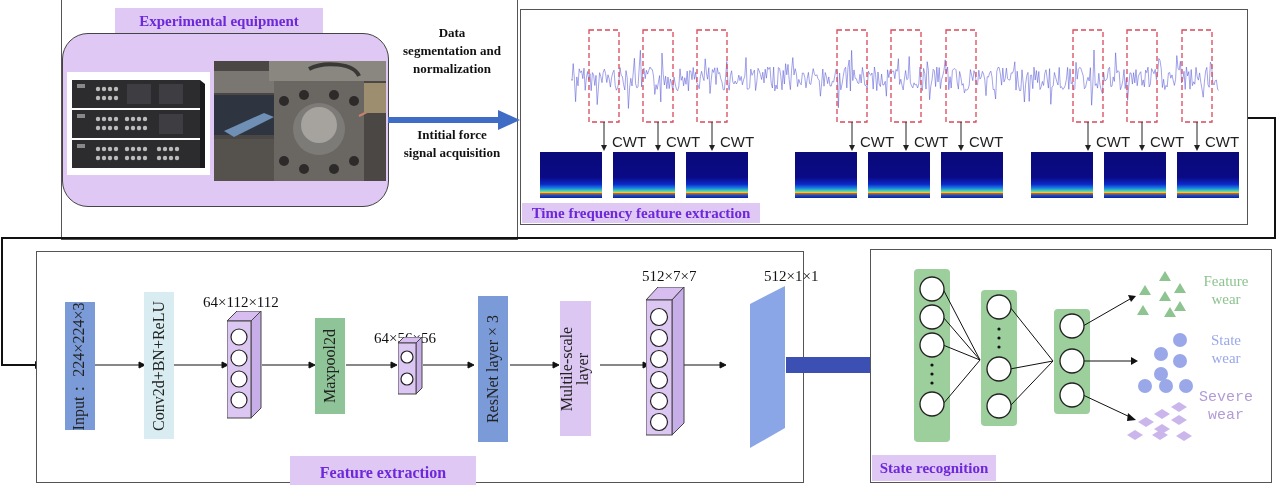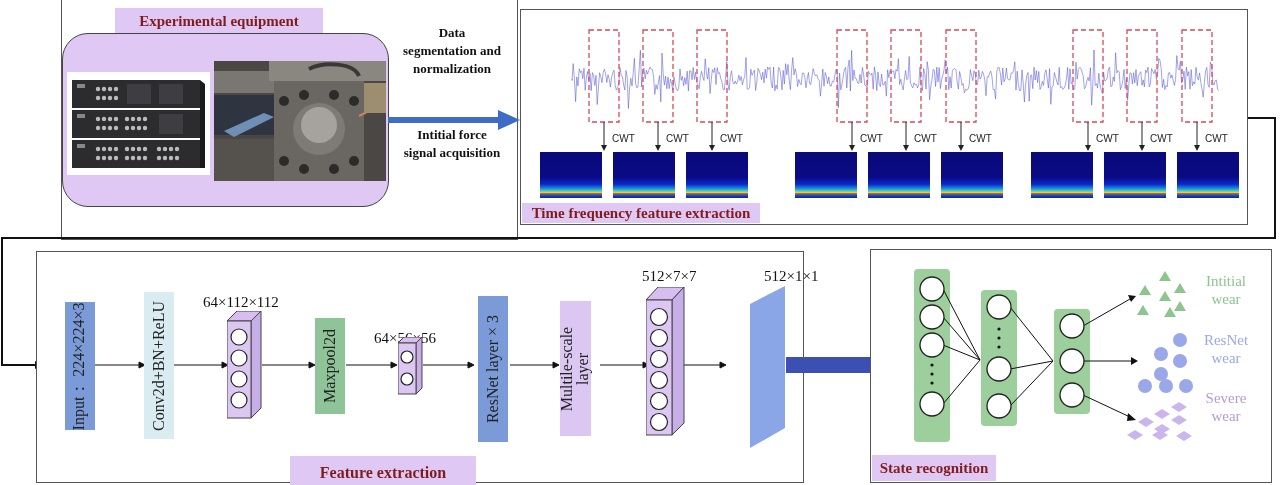--- a/index.html
+++ b/index.html
@@ -1,23 +1,23 @@
 <!DOCTYPE html>
 <html><head>
 <meta charset="utf-8">
 <style>
   html,body{margin:0;padding:0;background:#fff;}
   body{width:1280px;height:485px;position:relative;overflow:hidden;font-family:"Liberation Serif",serif;}
   .abs{position:absolute;}
   .panel{position:absolute;border:1.5px solid #555;background:#fff;box-sizing:border-box;}
-  .label-tag{position:absolute;background:#e0c8f5;color:#7f1d1d;font-weight:bold;font-family:"Liberation Serif",serif;display:flex;align-items:center;justify-content:center;white-space:nowrap;}
+  .label-tag{position:absolute;background:#e0c8f5;color:#6d28d9;font-weight:bold;font-family:"Liberation Serif",serif;display:flex;align-items:center;justify-content:center;white-space:nowrap;}
   .vtext{position:absolute;display:flex;align-items:center;justify-content:center;box-sizing:border-box;}
   .vtext span{transform:rotate(-90deg);white-space:nowrap;font-size:16px;color:#222;}
   .dim{position:absolute;font-size:15px;color:#111;white-space:nowrap;}
-  .cwt{position:absolute;font-family:"Liberation Sans",sans-serif;font-size:10px;color:#222;}
+  .cwt{position:absolute;font-family:"Liberation Sans",sans-serif;font-size:15px;color:#222;}
   .spec{position:absolute;width:62px;height:46px;background:linear-gradient(to bottom,#0a0a7a 0%,#0a0a86 55%,#0c28c8 70%,#1a7ae0 78%,#30d0c0 84%,#e8d030 88%,#d06020 90%,#1a50c0 94%,#0a20a0 100%);}
   .arrowtext{position:absolute;font-weight:bold;font-size:13px;color:#111;text-align:center;line-height:18px;}
   .legend-t{position:absolute;font-size:15px;text-align:center;line-height:18px;}
 </style>
 </head>
 <body>
 
 <div class="panel" style="left:61px;top:0;width:457px;height:240px;border-top:none;"></div>
 <div class="label-tag" style="left:115px;top:8px;width:208px;height:26px;font-size:15px;">Experimental equipment</div>
 <div class="abs" style="left:62px;top:33px;width:327px;height:174px;background:#e0c8f5;border:1.5px solid #444;border-radius:26px;box-sizing:border-box;"></div>
@@ -331,28 +331,28 @@
     <polygon points="309,166 317,171 309,176 301,171"></polygon>
     <polygon points="276,168 284,173 276,178 268,173"></polygon>
     <polygon points="292,175 300,180 292,185 284,180"></polygon>
     <polygon points="265,181 273,186 265,191 257,186"></polygon>
     <polygon points="290,181 298,186 290,191 282,186"></polygon>
     <polygon points="314,182 322,187 314,192 306,187"></polygon>
   </g>
 </svg>
 
 <div class="legend-t" style="left:1191px;top:272px;width:70px;color:#8dc48f;">
-  <div>Intitial</div>
+  <div>Feature</div>
   <div>wear</div>
 </div>
 <div class="legend-t" style="left:1191px;top:331px;width:70px;color:#9aa8ea;">
-  <div>ResNet</div>
+  <div>State</div>
   <div>wear</div>
 </div>
-<div class="legend-t" style="left:1191px;top:389px;width:70px;color:#b39bd6;">
+<div class="legend-t" style="left:1191px;top:389px;width:70px;color:#b39bd6;font-family:Liberation Mono, monospace;">
   <div>Severe</div>
   <div>wear</div>
 </div>
 
 <div id="tf-items">
     <div class="cwt" style="left: 612px; top: 133px;">CWT</div>
     <div class="spec" style="left: 540px; top: 152px;"></div>
     <div class="cwt" style="left: 666px; top: 133px;">CWT</div>
     <div class="spec" style="left: 613px; top: 152px;"></div>
     <div class="cwt" style="left: 720px; top: 133px;">CWT</div>

